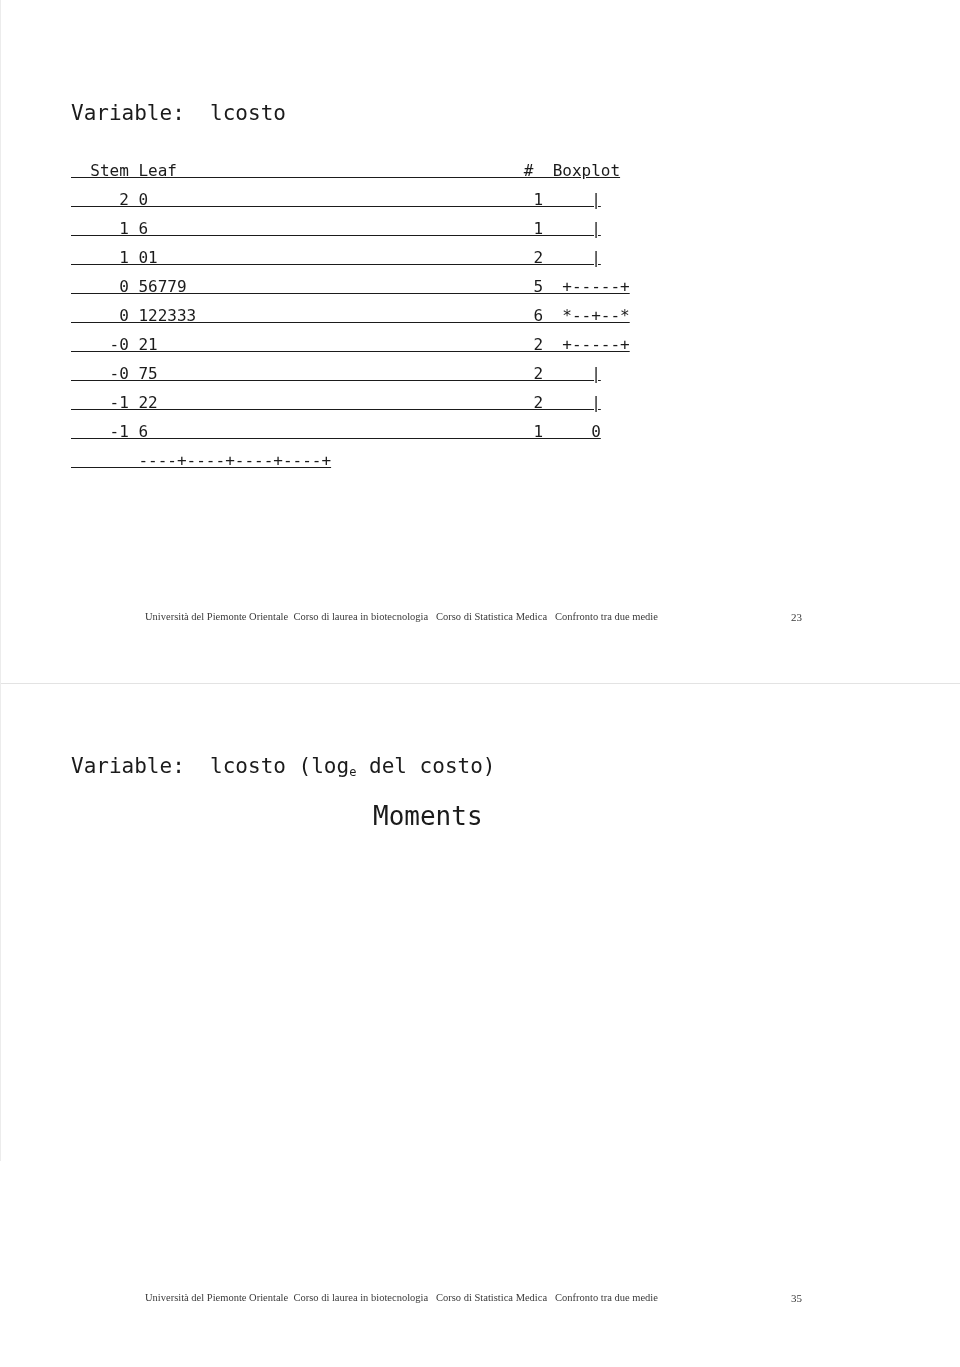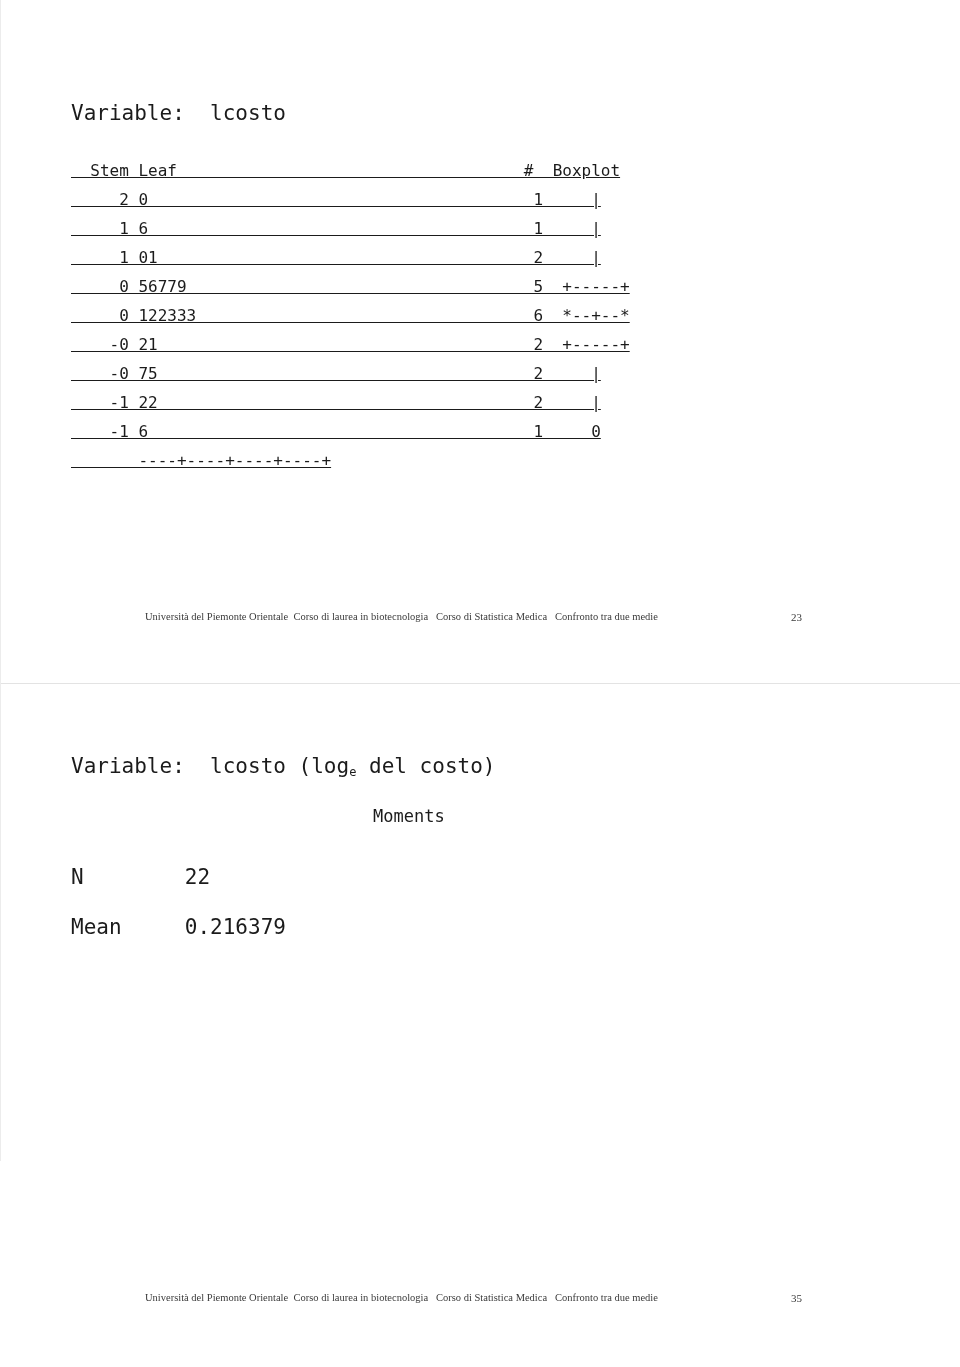--- a/index.html
+++ b/index.html
@@ -25,21 +25,21 @@
     border-right: 1px solid #ececec;
   }
   .slide {
     position: absolute;
     left: 0;
     width: 960px;
     background: #ffffff;
     box-sizing: border-box;
   }
   #slide-1 { top: 0; height: 684px; border-bottom: 1px solid #e3e3e3; }
-  #slide-2 { top: 684px; height: 683px; }
+  #slide-2 { top: 684px; height: 683px; text-align: center; }
 
   .mono-block {
     position: absolute;
     font-family: "DejaVu Sans Mono", "Liberation Mono", monospace;
     white-space: pre;
     color: #1b1b1b;
     letter-spacing: 0;
   }
 
   
@@ -67,21 +67,21 @@
   .s2-title sub {
     font-size: 12px;
     line-height: 0;
     vertical-align: baseline;
     position: relative;
     top: 3px;
   }
   .s2-moments {
     left: 372px;
     top: 118px;
-    font-size: 17px;
+    font-size: 26px;
     line-height: 29px;
   }
   .s2-stats {
     left: 70px;
     top: 168px;
     font-size: 21px;
     line-height: 50px;
   }
 
   
@@ -142,22 +142,20 @@
     </div>
 
   </section>
 
   <section class="slide" id="slide-2">
 
     <div class="mono-block s2-title"><span>Variable:  lcosto (log</span><sub>e</sub><span> del costo)</span></div>
 
     <div class="mono-block s2-moments">Moments</div>
 
-    <div class="mono-block s2-stats">N        22
-Mean     0.216379</div>
 
     <div class="footer">
       <div class="footer-text">Università del Piemonte Orientale  Corso di laurea in biotecnologia   Corso di Statistica Medica   Confronto tra due medie</div>
       <div class="footer-page">35</div>
     </div>
 
   </section>
 
 </div>
 

